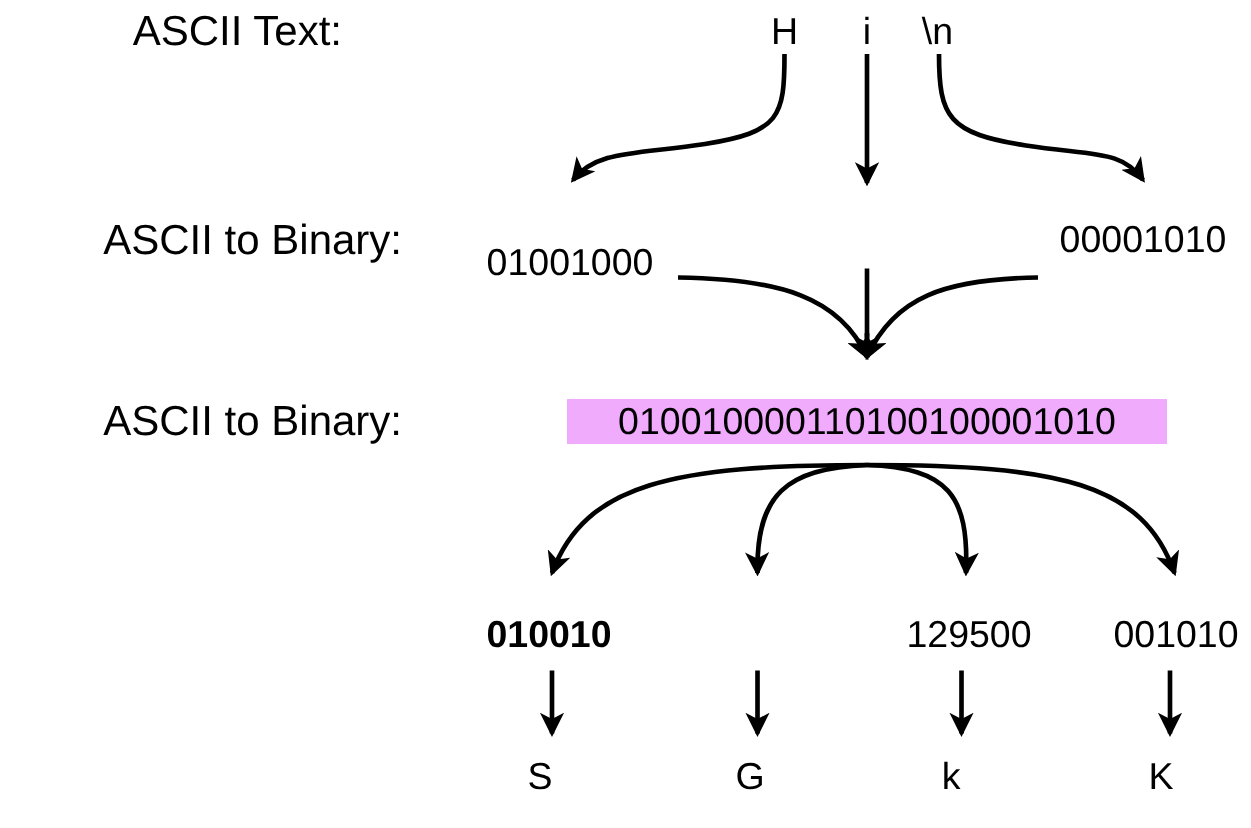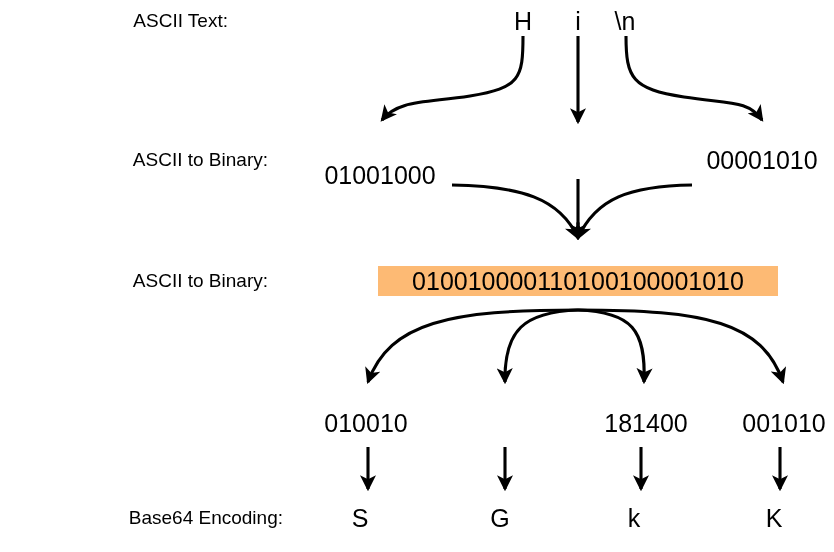--- a/index.html
+++ b/index.html
@@ -12,39 +12,39 @@
     width: 834px;
     height: 552px;
     background: #ffffff;
     font-family: "Liberation Sans", sans-serif;
     color: #000000;
     overflow: hidden;
   }
   .row-label {
     position: absolute;
     text-align: right;
-    font-size: 19px;
+    font-size: 28px;
     line-height: 30px;
     white-space: nowrap;
     color: #000000;
   }
   .cell {
     position: absolute;
     text-align: center;
     font-size: 25px;
     line-height: 30px;
     white-space: nowrap;
     color: #000000;
   }
   .cell.mono-binary {
     font-size: 25px;
     letter-spacing: 0px;
   }
   .cell.joined {
-    background: #fdba74;
+    background: #f0abfc;
   }
   #arrow-layer {
     position: absolute;
     left: 0;
     top: 0;
     width: 834px;
     height: 552px;
     pointer-events: none;
   }
 </style>
@@ -58,25 +58,24 @@
   <div class="cell" style="left:558px; top:6px; width:40px;">i</div>
   <div class="cell" style="left:603px; top:6px; width:44px;">\n</div>
 
   <div class="row-label" style="right:566px; top:145px;">ASCII to Binary:</div>
   <div class="cell mono-binary" style="left:300px; top:160px; width:160px;">01001000</div>
   <div class="cell mono-binary" style="left:682px; top:145px; width:160px;">00001010</div>
 
   <div class="row-label" style="right:566px; top:266px;">ASCII to Binary:</div>
   <div class="cell mono-binary joined" style="left:378px; top:266px; width:400px;">010010000110100100001010</div>
 
-  <div class="cell mono-binary" style="left:306px; top:408px; width:120px;">010010</div>
-  <div class="cell mono-binary" style="left:586px; top:408px; width:120px;">181400</div>
+  <div class="cell mono-binary" style="left:306px; top:408px; width:120px;font-weight:bold;">010010</div>
+  <div class="cell mono-binary" style="left:586px; top:408px; width:120px;">129500</div>
   <div class="cell mono-binary" style="left:724px; top:408px; width:120px;">001010</div>
 
-  <div class="row-label" style="right:551px; top:503px;">Base64 Encoding:</div>
   <div class="cell" style="left:330px; top:503px; width:60px;">S</div>
   <div class="cell" style="left:470px; top:503px; width:60px;">G</div>
   <div class="cell" style="left:604px; top:503px; width:60px;">k</div>
   <div class="cell" style="left:744px; top:503px; width:60px;">K</div>
 
   <svg id="arrow-layer" viewBox="0 0 834 552">
     <defs>
       <marker id="ah" viewBox="0 0 10 10" refX="8.6" refY="5" markerWidth="5.2" markerHeight="5.2" orient="auto-start-reverse">
         <path d="M 0 0 L 10 5 L 0 10 L 2.6 5 z" fill="#000000"></path>
       </marker>

